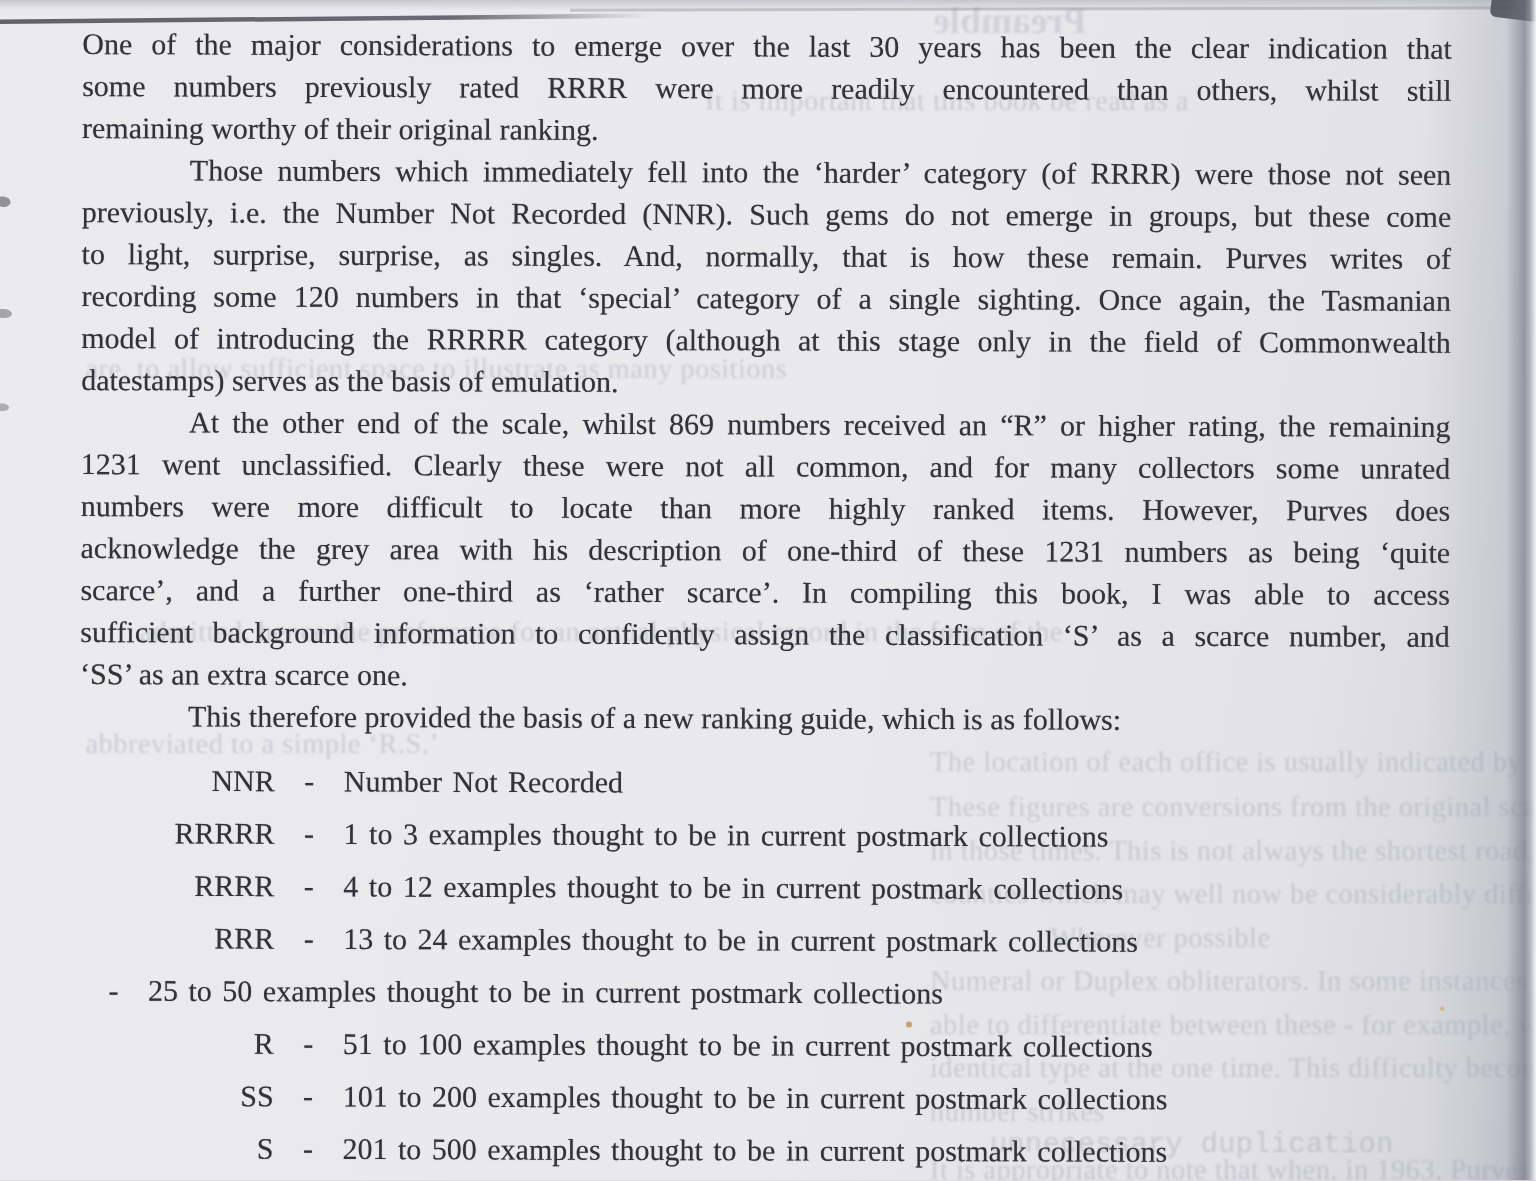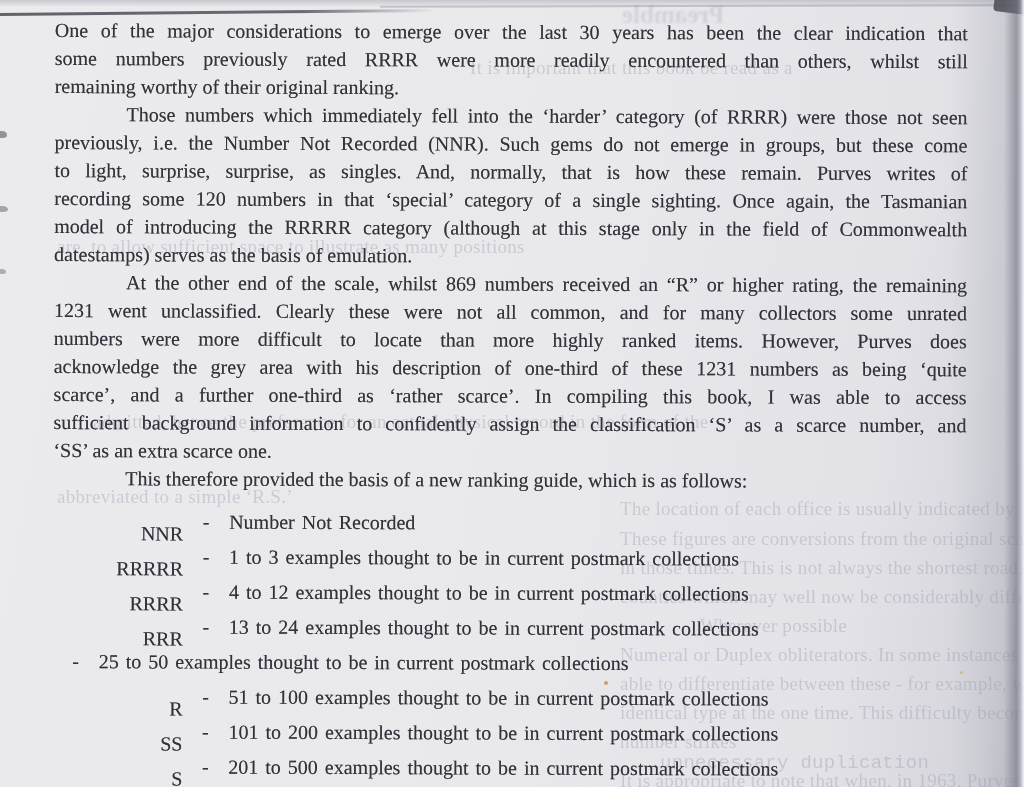--- a/index.html
+++ b/index.html
@@ -75,21 +75,21 @@
     line-height: 28px;
     text-shadow: 0 0 0.6px rgba(52,52,62,0.55);
   }
   .para { margin: 0; }
   .line { text-align: justify; text-align-last: justify; height: 28px; white-space: nowrap; }
   .line.last { text-align-last: left; }
   .line.indent { padding-left: 72px; }
   
   .ranking { margin-top: 12px; }
   .rank-row { display: flex; height: 35px; line-height: 35px; }
-  .rank-code { width: 130px; text-align: right; margin-top: 12px; }
+  .rank-code { width: 130px; text-align: right; }
   .rank-sep  { width: 46px;  text-align: center; }
   .rank-desc { flex: 1; text-align: left; word-spacing: 2px; }
 </style>
 </head>
 <body>
 
 <div class="page">
 
   <div class="ghost-layer">
     <div class="ghost-title">Preamble</div>

